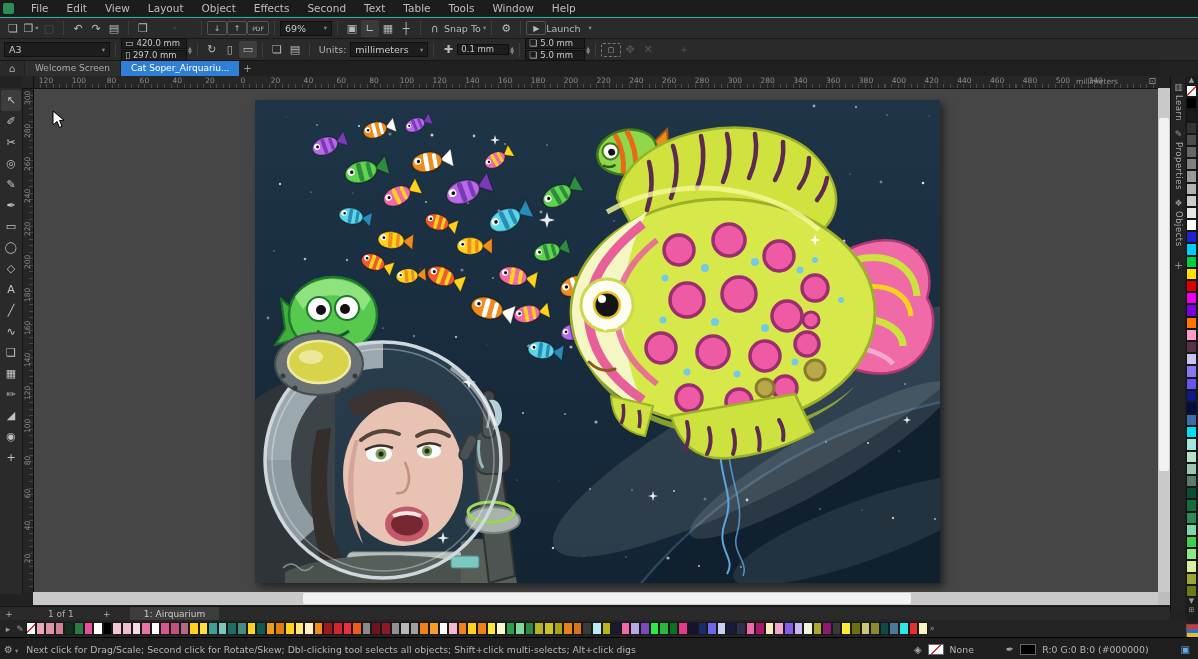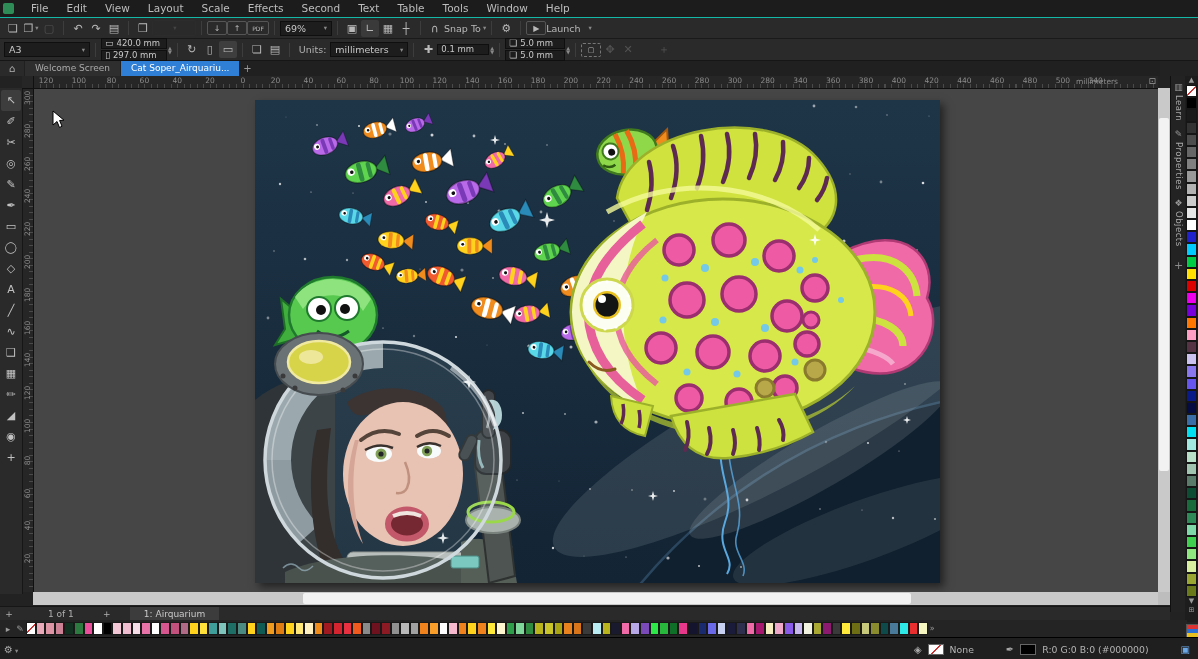--- a/index.html
+++ b/index.html
@@ -85,21 +85,21 @@
 </style>
 </head>
 <body>
 
 <div id="menu-bar">
   <span id="app-icon"></span>
 <span class="menu-item">File</span>
     <span class="menu-item">Edit</span>
     <span class="menu-item">View</span>
     <span class="menu-item">Layout</span>
-    <span class="menu-item">Scale</span>
+    <span class="menu-item">Object</span>
     <span class="menu-item">Effects</span>
     <span class="menu-item">Second</span>
     <span class="menu-item">Text</span>
     <span class="menu-item">Table</span>
     <span class="menu-item">Tools</span>
     <span class="menu-item">Window</span>
     <span class="menu-item">Help</span>
   </div>
 
 <div id="std-toolbar">
@@ -139,21 +139,21 @@
   <span class="tbtn">⚙</span>
   <span class="sep"></span>
   <span class="tbtn boxicon">▶</span>
   <span class="tbtn" style="font-size:9.5px">
       <span>Launch</span>
       <span class="caret" style="margin-left:8px">▾</span>
     </span>
 </div>
 
 <div id="prop-bar">
-  <span class="combo" style="width:86px">
+  <span class="combo" style="width:106px">
     <span>A3</span>
       <span class="caret">▾</span>
   </span>
   <span class="sep"></span>
   <span class="stack">
     <span class="field" style="width:58px">
         <span class="mini" style="margin-right:3px">▭</span>
         <span>420.0 mm</span>
       </span>
     <span class="field" style="width:58px">
@@ -976,20 +976,21 @@
       <span class="dswatch" style="background: rgb(74, 122, 154);"></span>
       <span class="dswatch" style="background: rgb(46, 232, 232);"></span>
       <span class="dswatch" style="background: rgb(232, 46, 46);"></span>
       <span class="dswatch" style="background: rgb(246, 246, 192);"></span>
     </span>
   <span id="dp-more">»</span>
 </div>
 
 <div id="status-bar">
   <span class="st-ico" style="margin-left:4px">⚙<span class="caret">▾</span></span>
+  <span id="status-hint">Next click for Drag/Scale; Second click for Rotate/Skew; Dbl-clicking tool selects all objects; Shift+click multi-selects; Alt+click digs</span>
   <div id="status-right">
     <span class="st-ico">◈</span>
     <span class="st-swatch none"></span>
     <span style="font-size:9.3px;color:#b4b4b4;margin-right:26px">None</span>
     <span class="st-ico">✒</span>
     <span class="st-swatch" style="background:#000"></span>
     <span style="font-size:9.3px;color:#b4b4b4;margin-right:26px">R:0 G:0 B:0 (#000000)</span>
     <span class="st-ico" style="color:#6aa8e8">▣</span>
   </div>
 </div>

